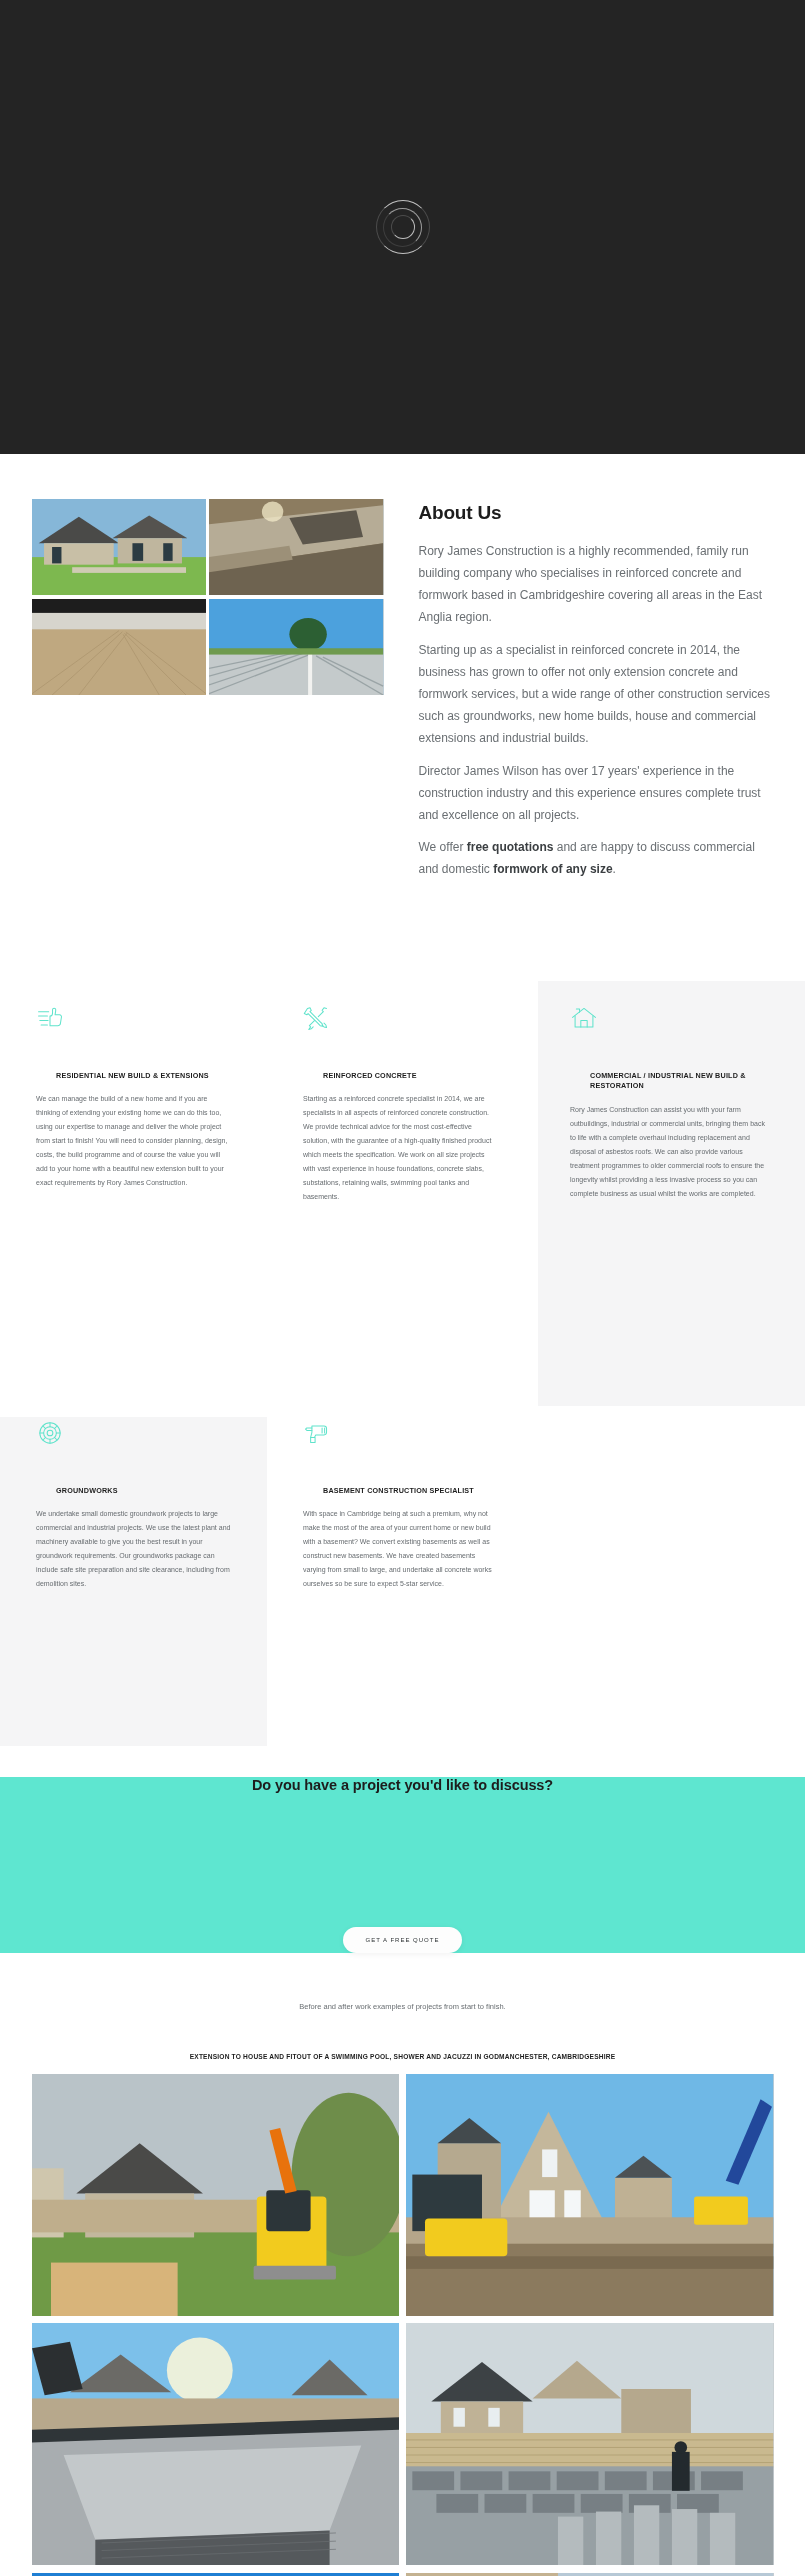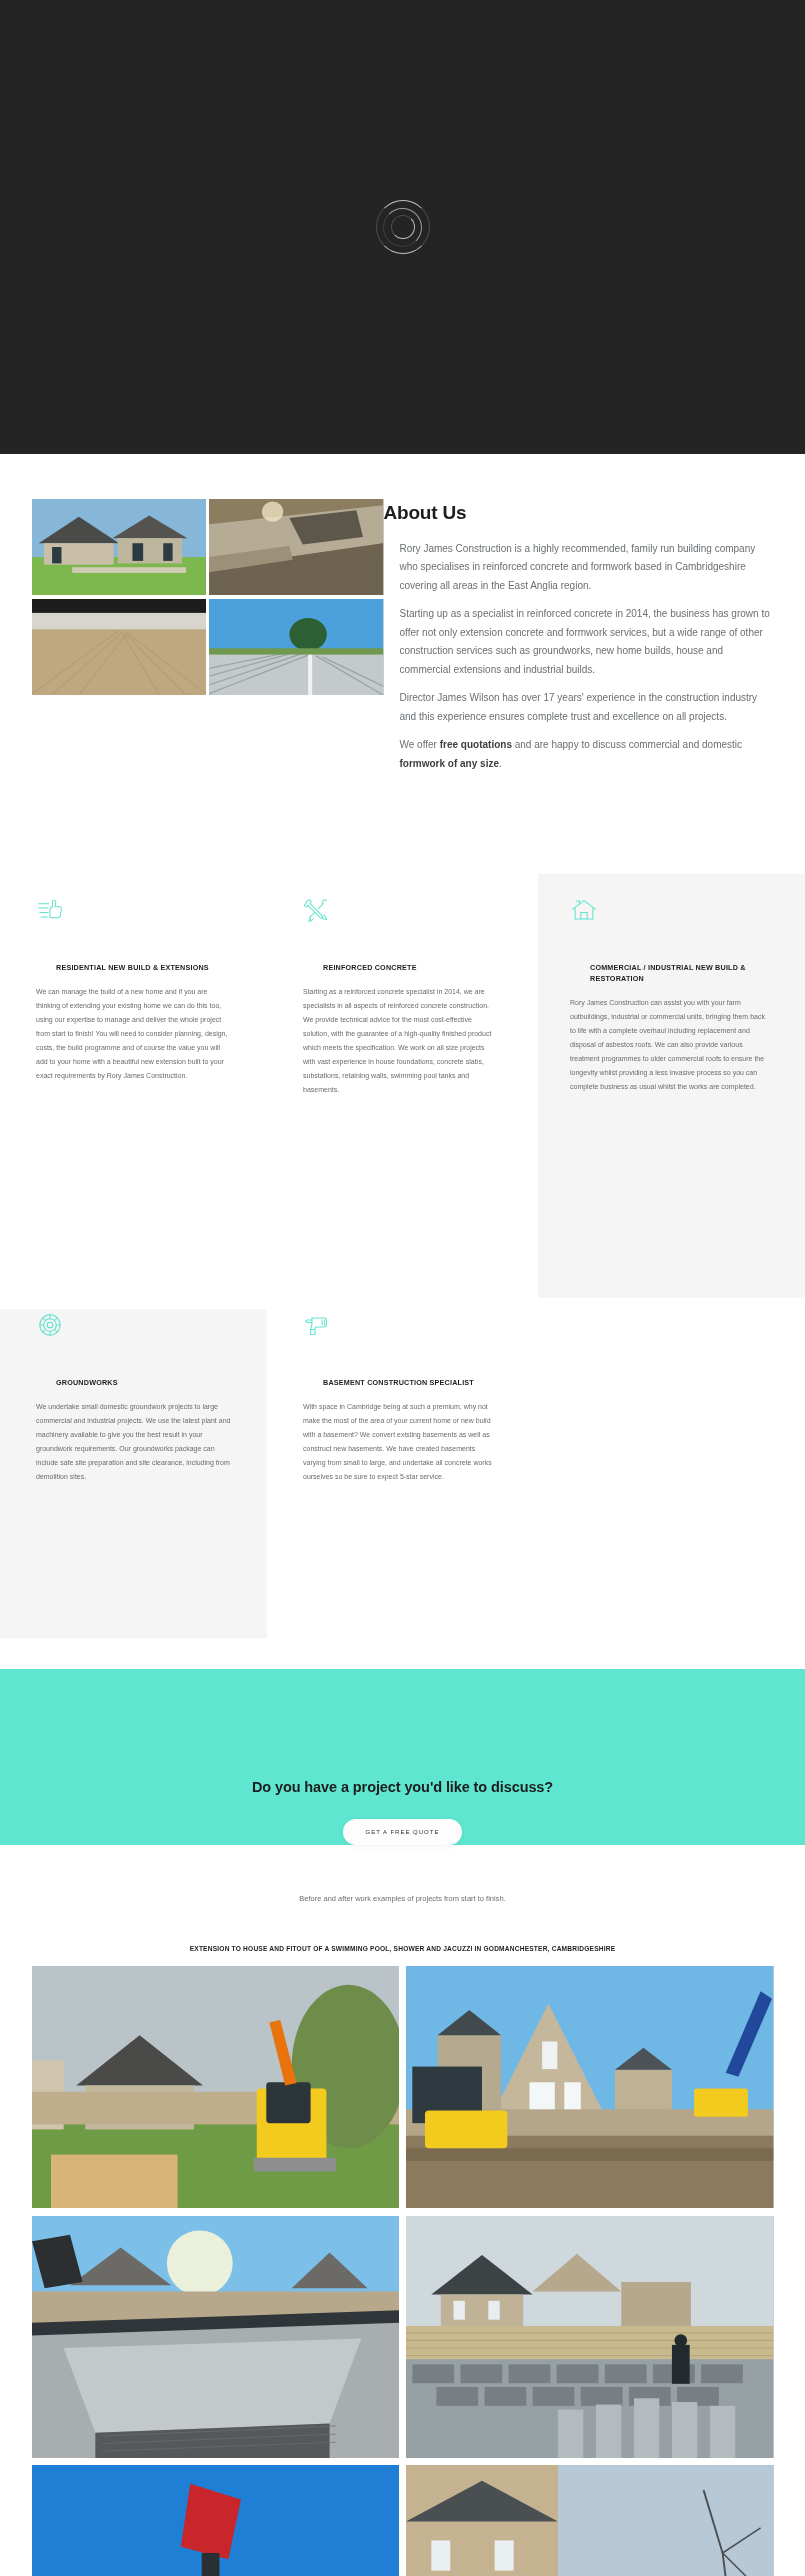--- a/index.html
+++ b/index.html
@@ -38,20 +38,21 @@
   
   .about {
     padding: 45px 0 75px 0;
     background: #ffffff;
   }
   .about-inner {
     width: 742px;
     margin: 0 auto;
     display: flex;
     align-items: flex-start;
+    gap: 35px;
   }
   .collage {
     width: 352px;
     display: grid;
     grid-template-columns: 1fr 1fr;
     gap: 3.8px;
     flex: 0 0 352px;
   }
   .ph {
     height: 96px;
@@ -63,25 +64,24 @@
 
   .about-text { flex: 1; padding-top: 2.5px; }
   .about-text h2 {
     font-size: 19px;
     font-weight: 700;
     letter-spacing: -0.2px;
     margin-bottom: 16.4px;
     color: #1d1d1d;
   }
   .about-text p {
-    font-size: 10px;
+    font-size: 12px;
     line-height: 1.85;
     color: #6a6f73;
     margin-bottom: 10px;
-    margin-left: 16px;
   }
   .about-text p b { color: #3b3f42; font-weight: 700; }
 
   
   .services { position: relative; background: #ffffff; }
   .svc-row {
     width: 805px;
     display: grid;
     grid-template-columns: 267px 267px 270px;
     position: relative;
@@ -123,22 +123,21 @@
     color: #676c70;
   }
 
   
   .cta {
     background: #5ee6d0;
     height: 176px;
     display: flex;
     flex-direction: column;
     align-items: center;
-    justify-content: flex-end;
-    gap: 24px;
+    justify-content: space-between;
   }
   .cta h2 {
     font-size: 14.5px;
     font-weight: 700;
     color: #1d1d1d;
     letter-spacing: -0.1px;
   }
   .cta-btn {
     background: #fdfdfd;
     border: none;

